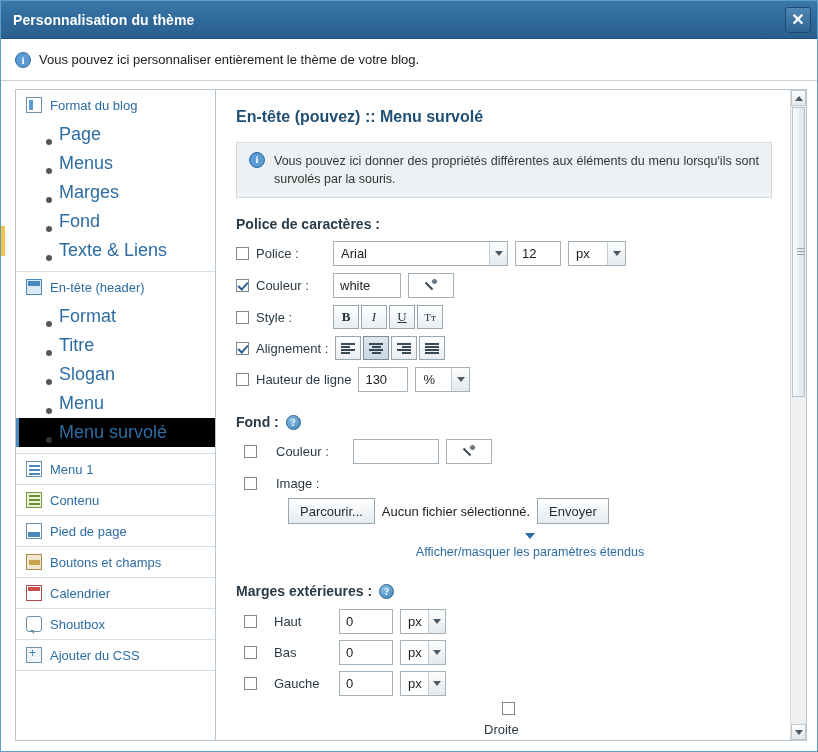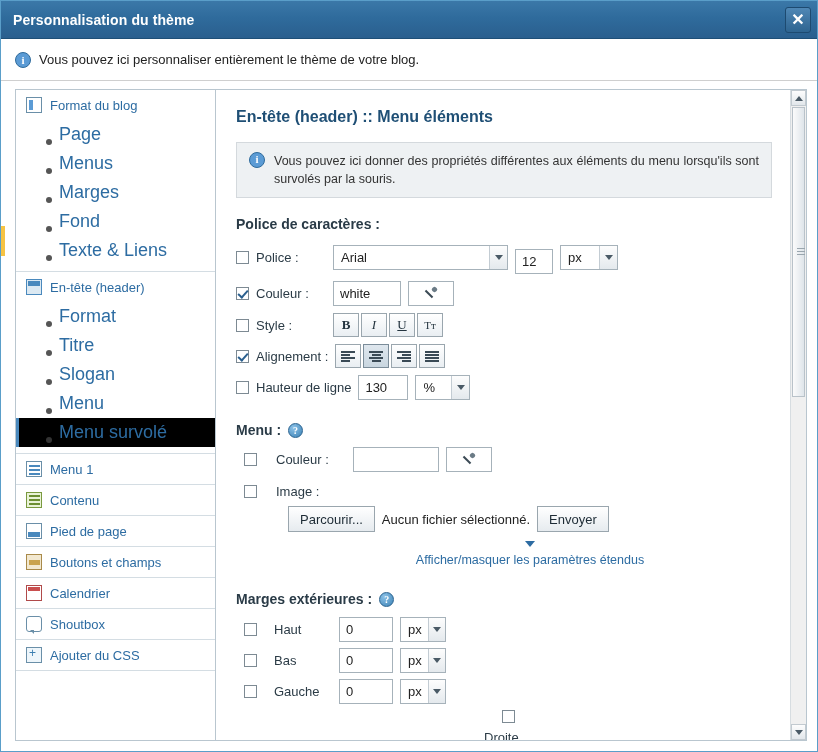--- a/index.html
+++ b/index.html
@@ -475,39 +475,39 @@
           <span class="sic sic-css"></span>
           <span>Ajouter du CSS</span>
         </div>
       </div>
 
     </div>
 
     <div class="main-wrap">
       <div class="main">
 
-        <div class="panel-title">En-tête (header) :: Menu éléments</div>
+        <div class="panel-title">En-tête (pouvez) :: Menu survolé</div>
 
         <div class="note">
           <span class="icon-info">i</span>
           <span>Vous pouvez ici donner des propriétés différentes aux éléments du menu lorsqu'ils sont survolés par la souris.</span>
         </div>
 
         <div class="section-title">Police de caractères :</div>
 
         <div class="row">
           <span class="cb"></span>
           <span class="lbl w">Police :</span>
           <span class="select" style="width:175px;">
             <span class="val">Arial</span>
             <span class="arrow">
                 <span class="caret"></span>
               </span>
           </span>
-          <span class="textbox" style="width:38px;margin-top:8px;">12</span>
+          <span class="textbox" style="width:46px;">12</span>
           <span class="select" style="width:58px;">
             <span class="val">px</span>
             <span class="arrow">
                 <span class="caret"></span>
               </span>
           </span>
         </div>
 
         <div class="row">
           <span class="cb checked"></span>
@@ -574,21 +574,21 @@
           <span class="textbox" style="width:50px;">130</span>
           <span class="select" style="width:55px;">
             <span class="val">%</span>
             <span class="arrow">
                 <span class="caret"></span>
               </span>
           </span>
         </div>
 
         <div class="section-title" style="margin-top:22px;">
-          <span>Menu :</span>
+          <span>Fond :</span>
           <span class="help-icon">?</span>
         </div>
 
         <div class="row" style="margin-left:8px;">
           <span class="cb"></span>
           <span class="lbl w" style="margin-left:12px;">Couleur :</span>
           <span class="textbox" style="width:86px;"></span>
           <span class="colorpick">
               <span class="pipette"></span>
             </span>

